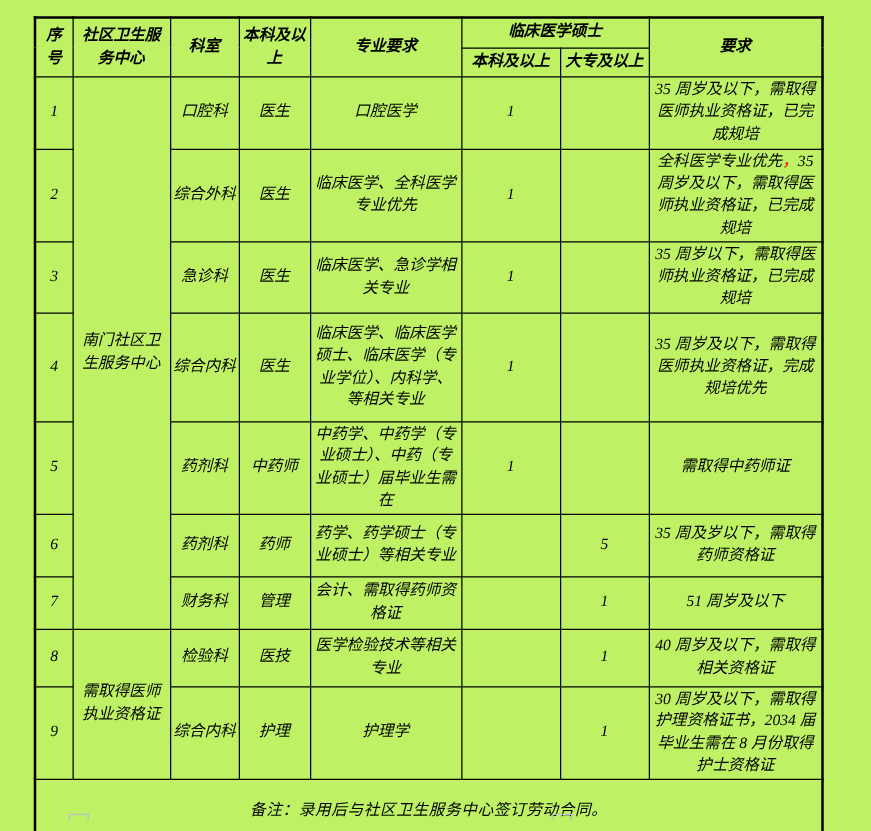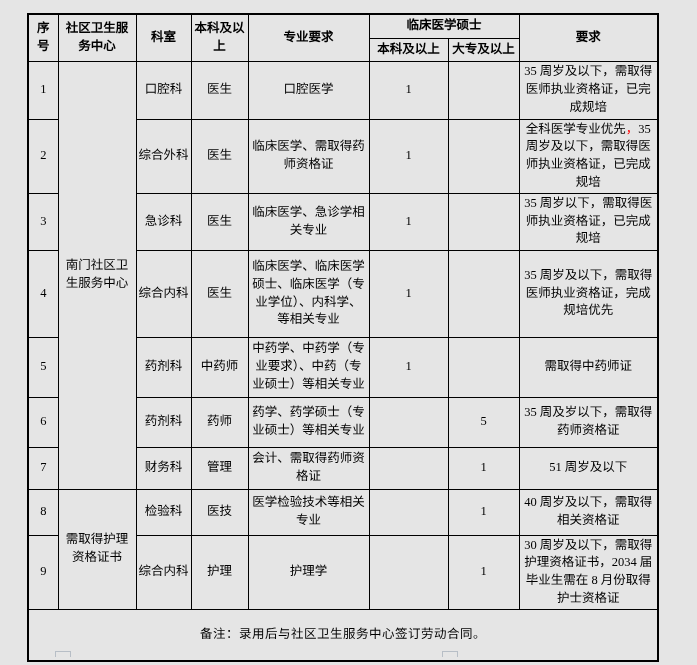--- a/index.html
+++ b/index.html
@@ -4,24 +4,25 @@
 <style>
   html, body {
     margin: 0;
     padding: 0;
     background: #ffffff;
   }
   .page {
     position: relative;
     width: 697px;
     height: 665px;
-    background: #e5e5e5;
+    background: #bef264;
     overflow: hidden;
     font-family: "Liberation Serif", "DejaVu Serif", serif;
     color: #000000;
+    font-style: italic;
   }
   table.recruit {
     position: absolute;
     left: 27px;
     top: 13px;
     width: 630px;
     border-collapse: collapse;
     table-layout: fixed;
     border: 2px solid #000000;
     font-size: 12.5px;
@@ -104,21 +105,21 @@
         <td>口腔医学</td>
         <td>1</td>
         <td></td>
         <td class="req">35 周岁及以下，需取得医师执业资格证，已完成规培</td>
       </tr>
 
       <tr style="height:68px">
         <td>2</td>
         <td>综合外科</td>
         <td>医生</td>
-        <td>临床医学、需取得药师资格证</td>
+        <td>临床医学、全科医学专业优先</td>
         <td>1</td>
         <td></td>
         <td class="req"><span>全科医学专业优先</span><span class="red-mark">，</span><span>35 周岁及以下，需取得医师执业资格证，已完成规培</span></td>
       </tr>
 
       <tr style="height:57px">
         <td>3</td>
         <td>急诊科</td>
         <td>医生</td>
         <td>临床医学、急诊学相关专业</td>
@@ -134,21 +135,21 @@
         <td>临床医学、临床医学硕士、临床医学（专业学位）、内科学、等相关专业</td>
         <td>1</td>
         <td></td>
         <td class="req">35 周岁及以下，需取得医师执业资格证，完成规培优先</td>
       </tr>
 
       <tr style="height:60px">
         <td>5</td>
         <td>药剂科</td>
         <td>中药师</td>
-        <td>中药学、中药学（专业要求）、中药（专业硕士）等相关专业</td>
+        <td>中药学、中药学（专业硕士）、中药（专业硕士）届毕业生需在</td>
         <td>1</td>
         <td></td>
         <td class="req">需取得中药师证</td>
       </tr>
 
       <tr style="height:50px">
         <td>6</td>
         <td>药剂科</td>
         <td>药师</td>
         <td>药学、药学硕士（专业硕士）等相关专业</td>
@@ -162,21 +163,21 @@
         <td>财务科</td>
         <td>管理</td>
         <td>会计、需取得药师资格证</td>
         <td></td>
         <td>1</td>
         <td class="req">51 周岁及以下</td>
       </tr>
 
       <tr style="height:46px">
         <td>8</td>
-        <td rowspan="2">需取得护理资格证书</td>
+        <td rowspan="2">需取得医师执业资格证</td>
         <td>检验科</td>
         <td>医技</td>
         <td>医学检验技术等相关专业</td>
         <td></td>
         <td>1</td>
         <td class="req">40 周岁及以下，需取得相关资格证</td>
       </tr>
 
       <tr style="height:67px">
         <td>9</td>

